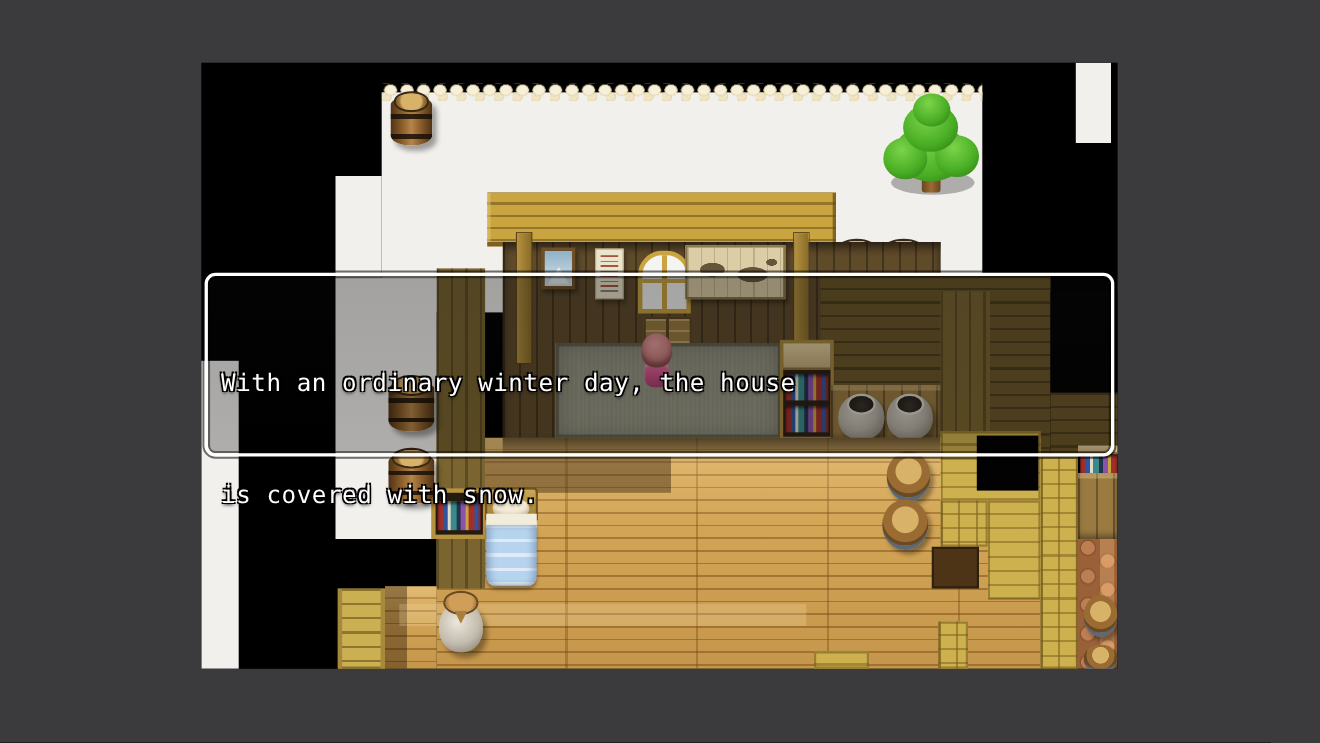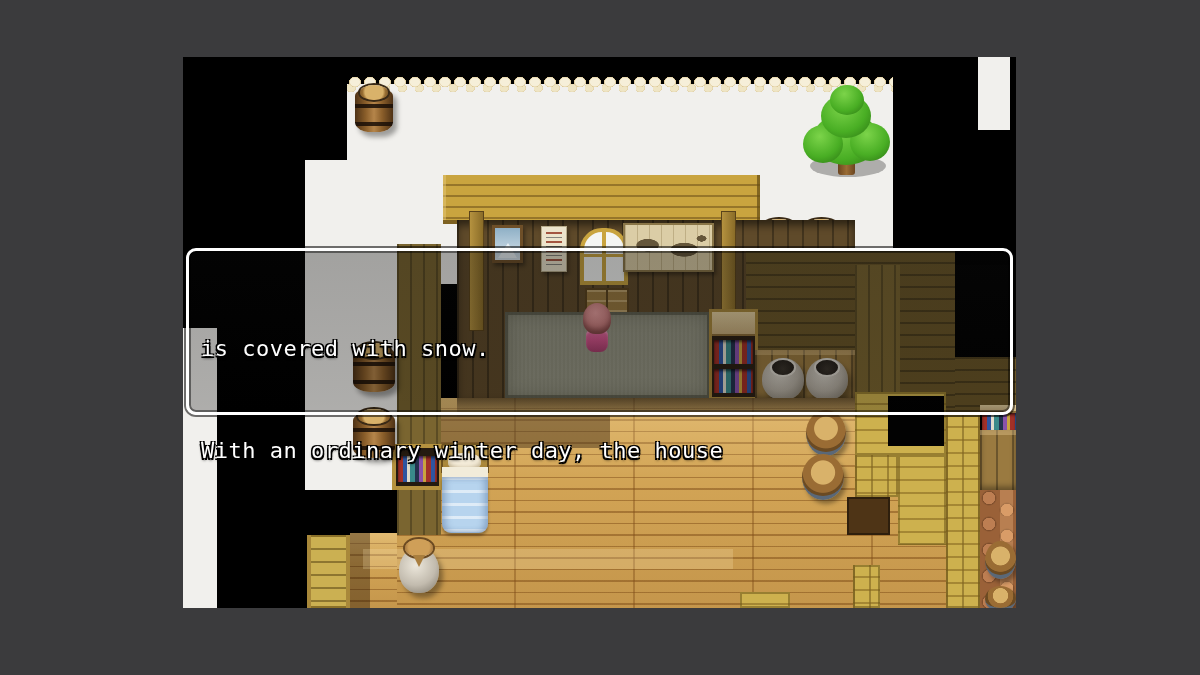--- a/index.html
+++ b/index.html
@@ -240,19 +240,19 @@
 
     <div class="abs shelf-top" style="left:797px;top:348px;width:36px;height:8px;"></div>
     <div class="abs books" style="left:799px;top:356px;width:34px;height:17px;"></div>
     <div class="abs counter" style="left:797px;top:373px;width:36px;height:60px;"></div>
     <div class="abs cobble" style="left:797px;top:433px;width:36px;height:118px;"></div>
     <div class="abs bucket" style="left:802px;top:484px;width:31px;height:34px;"></div>
     <div class="abs bucket" style="left:802px;top:529px;width:31px;height:22px;"></div>
 
     <div class="abs dialog" style="left:3px;top:191px;width:821px;height:161px;">
       <div class="dialog-text">
+        <div>With an ordinary winter day, the house</div>
         <div>is covered with snow.</div>
-        <div>With an ordinary winter day, the house</div>
       </div>
     </div>
 
   </div>
 </div>
 
 </body></html>

